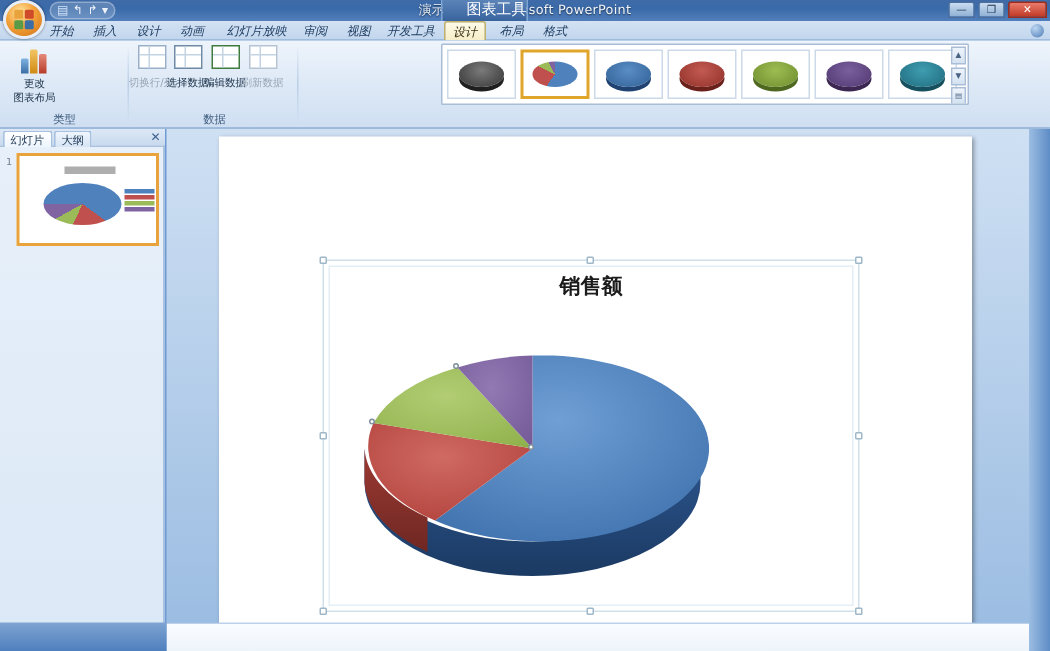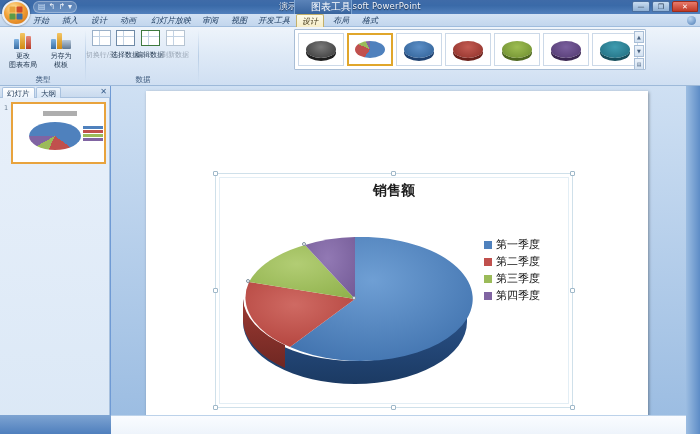--- a/index.html
+++ b/index.html
@@ -250,31 +250,20 @@
       <div class="bigbtn" style="left:6px; top:2px">
         <div class="ic">
           <div class="barsIcon">
             <b style="left:2px;height:10px;background:linear-gradient(180deg,#7fb3e2,#3a6ea5)"></b>
             <b style="left:8px;height:16px;background:linear-gradient(180deg,#f3c563,#d08a14)"></b>
             <b style="left:14px;height:13px;background:linear-gradient(180deg,#e58a7c,#b73b28)"></b>
           </div>
         </div>
         <div class="tx">更改</div>
         <div class="tx">图表布局</div>
-      </div>
-      <div class="bigbtn" style="left:44px; top:2px">
-        <div class="ic">
-          <div class="barsIcon">
-            <b style="left:1px;height:10px;background:linear-gradient(180deg,#7fb3e2,#3a6ea5)"></b>
-            <b style="left:7px;height:16px;background:linear-gradient(180deg,#f3c563,#d08a14)"></b>
-            <b style="left:12px;height:9px;width:9px;background:linear-gradient(180deg,#b9c9da,#5f7894);border-radius:1px"></b>
-          </div>
-        </div>
-        <div class="tx">另存为</div>
-        <div class="tx">模板</div>
       </div>
     </div>
     <div class="glabel">类型</div>
     <div class="sep"></div>
   </div>
 
   <div class="grp" style="left:87px; width:112px">
     <div class="gbody">
       <div class="smbtn dim" style="left:-4px; top:2px">
         <div class="ic">
@@ -409,38 +398,20 @@
 
           <path d="M125,95 L19,78 A112,62 0 0 1 75,41 Z" fill="url(#topGreen)"></path>
 
           <path d="M125,95 L75,41 A112,62 0 0 1 125,33 Z" fill="url(#topPurple)"></path>
         </svg>
         <div class="pt-hdl" style="left:122px;top:92px"></div>
         <div class="pt-hdl" style="left:72px;top:38px"></div>
         <div class="pt-hdl" style="left:16px;top:75px"></div>
       </div>
 
-      <div class="legend">
-        <div class="lgitem">
-          <span class="lgsw" style="background:#4f81bd"></span>
-          <span class="lgtx">第一季度</span>
-        </div>
-        <div class="lgitem">
-          <span class="lgsw" style="background:#c0504d"></span>
-          <span class="lgtx">第二季度</span>
-        </div>
-        <div class="lgitem">
-          <span class="lgsw" style="background:#9bbb59"></span>
-          <span class="lgtx">第三季度</span>
-        </div>
-        <div class="lgitem">
-          <span class="lgsw" style="background:#8064a2"></span>
-          <span class="lgtx">第四季度</span>
-        </div>
-      </div>
 
       <div class="hdl tl"></div>
       <div class="hdl tc"></div>
       <div class="hdl tr"></div>
       <div class="hdl ml"></div>
       <div class="hdl mr"></div>
       <div class="hdl bl"></div>
       <div class="hdl bc"></div>
       <div class="hdl br"></div>
     </div>

